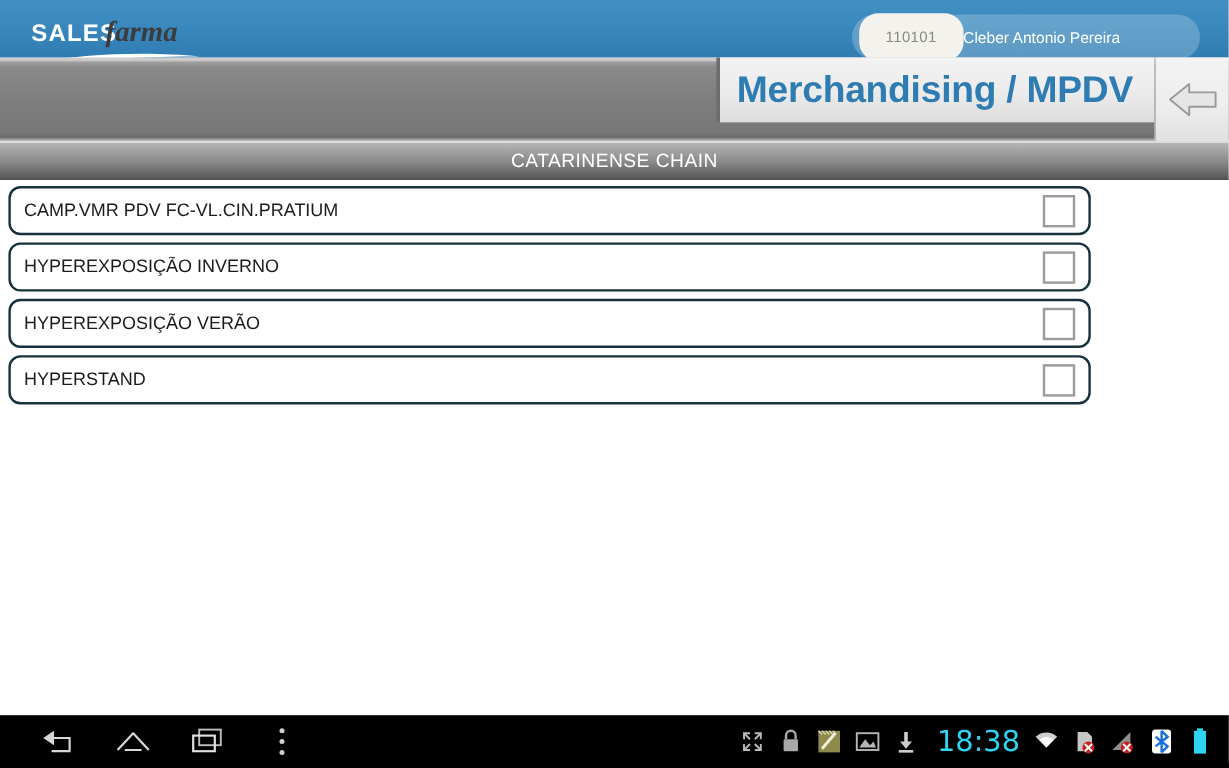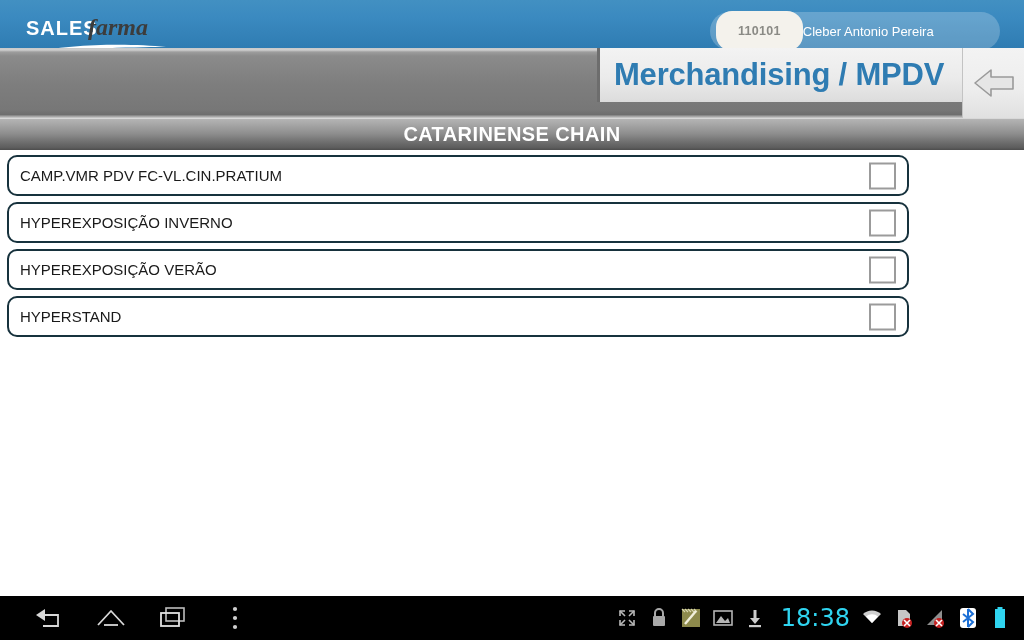--- a/index.html
+++ b/index.html
@@ -74,21 +74,20 @@
     box-sizing: border-box;
   }
   .user-id {
     background: #f4f2ec;
     color: #8a8a85;
     border-radius: 16px;
     font-size: 12.5px;
     padding: 14px 22px;
     line-height: 1;
     letter-spacing: 0.3px;
-    font-weight: bold;
   }
   .user-name {
     color: #ffffff;
     font-size: 13px;
     white-space: nowrap;
   }
 
   
   .title-bar {
     position: relative;
@@ -143,22 +142,22 @@
       #b4b4b4 0%, #a6a6a6 18%, #8d8d8d 48%,
       #6f6f6f 74%, #5d5d5d 92%, #4d4d4d 100%);
     display: flex;
     align-items: center;
     justify-content: center;
     box-sizing: border-box;
     border-top: 1px solid #d8d8d8;
   }
   .section-title {
     color: #ffffff;
-    font-size: 20px;
-    font-weight: bold;
+    font-size: 16px;
+    font-weight: normal;
     letter-spacing: 0.4px;
   }
 
   
   .list {
     position: relative;
     width: 916px;
     padding-top: 5px;
     background: #ffffff;
   }

